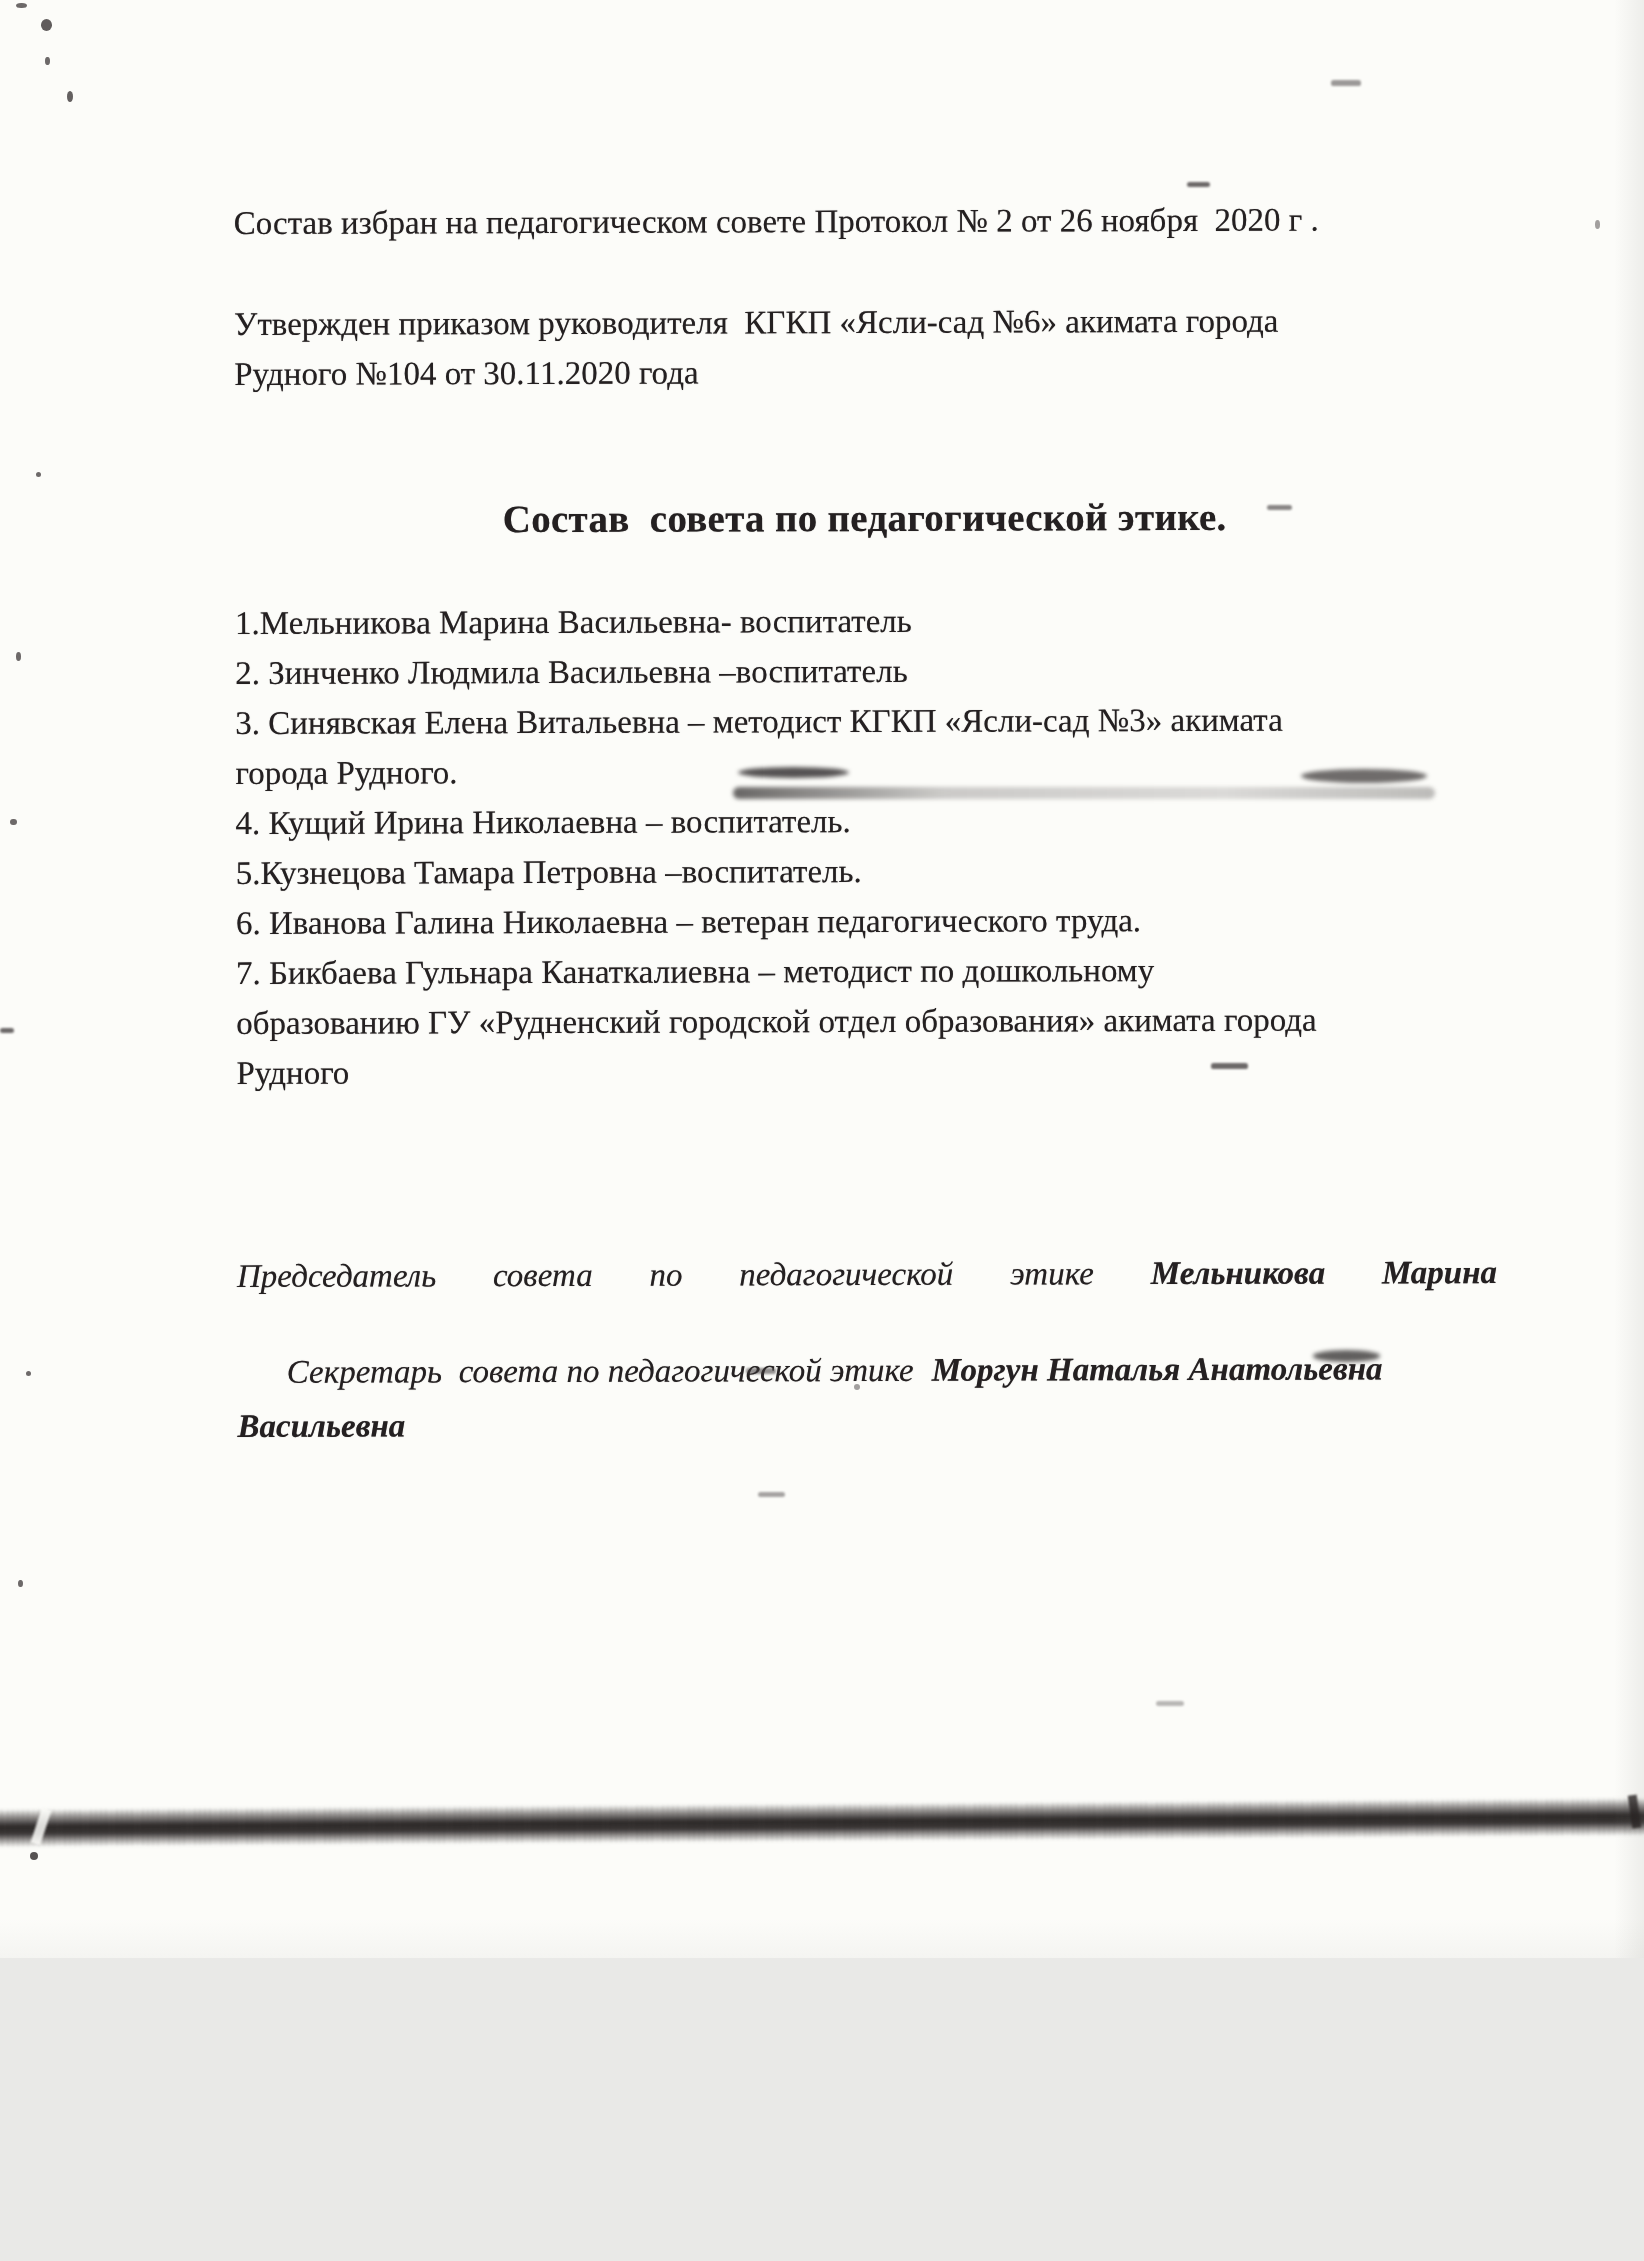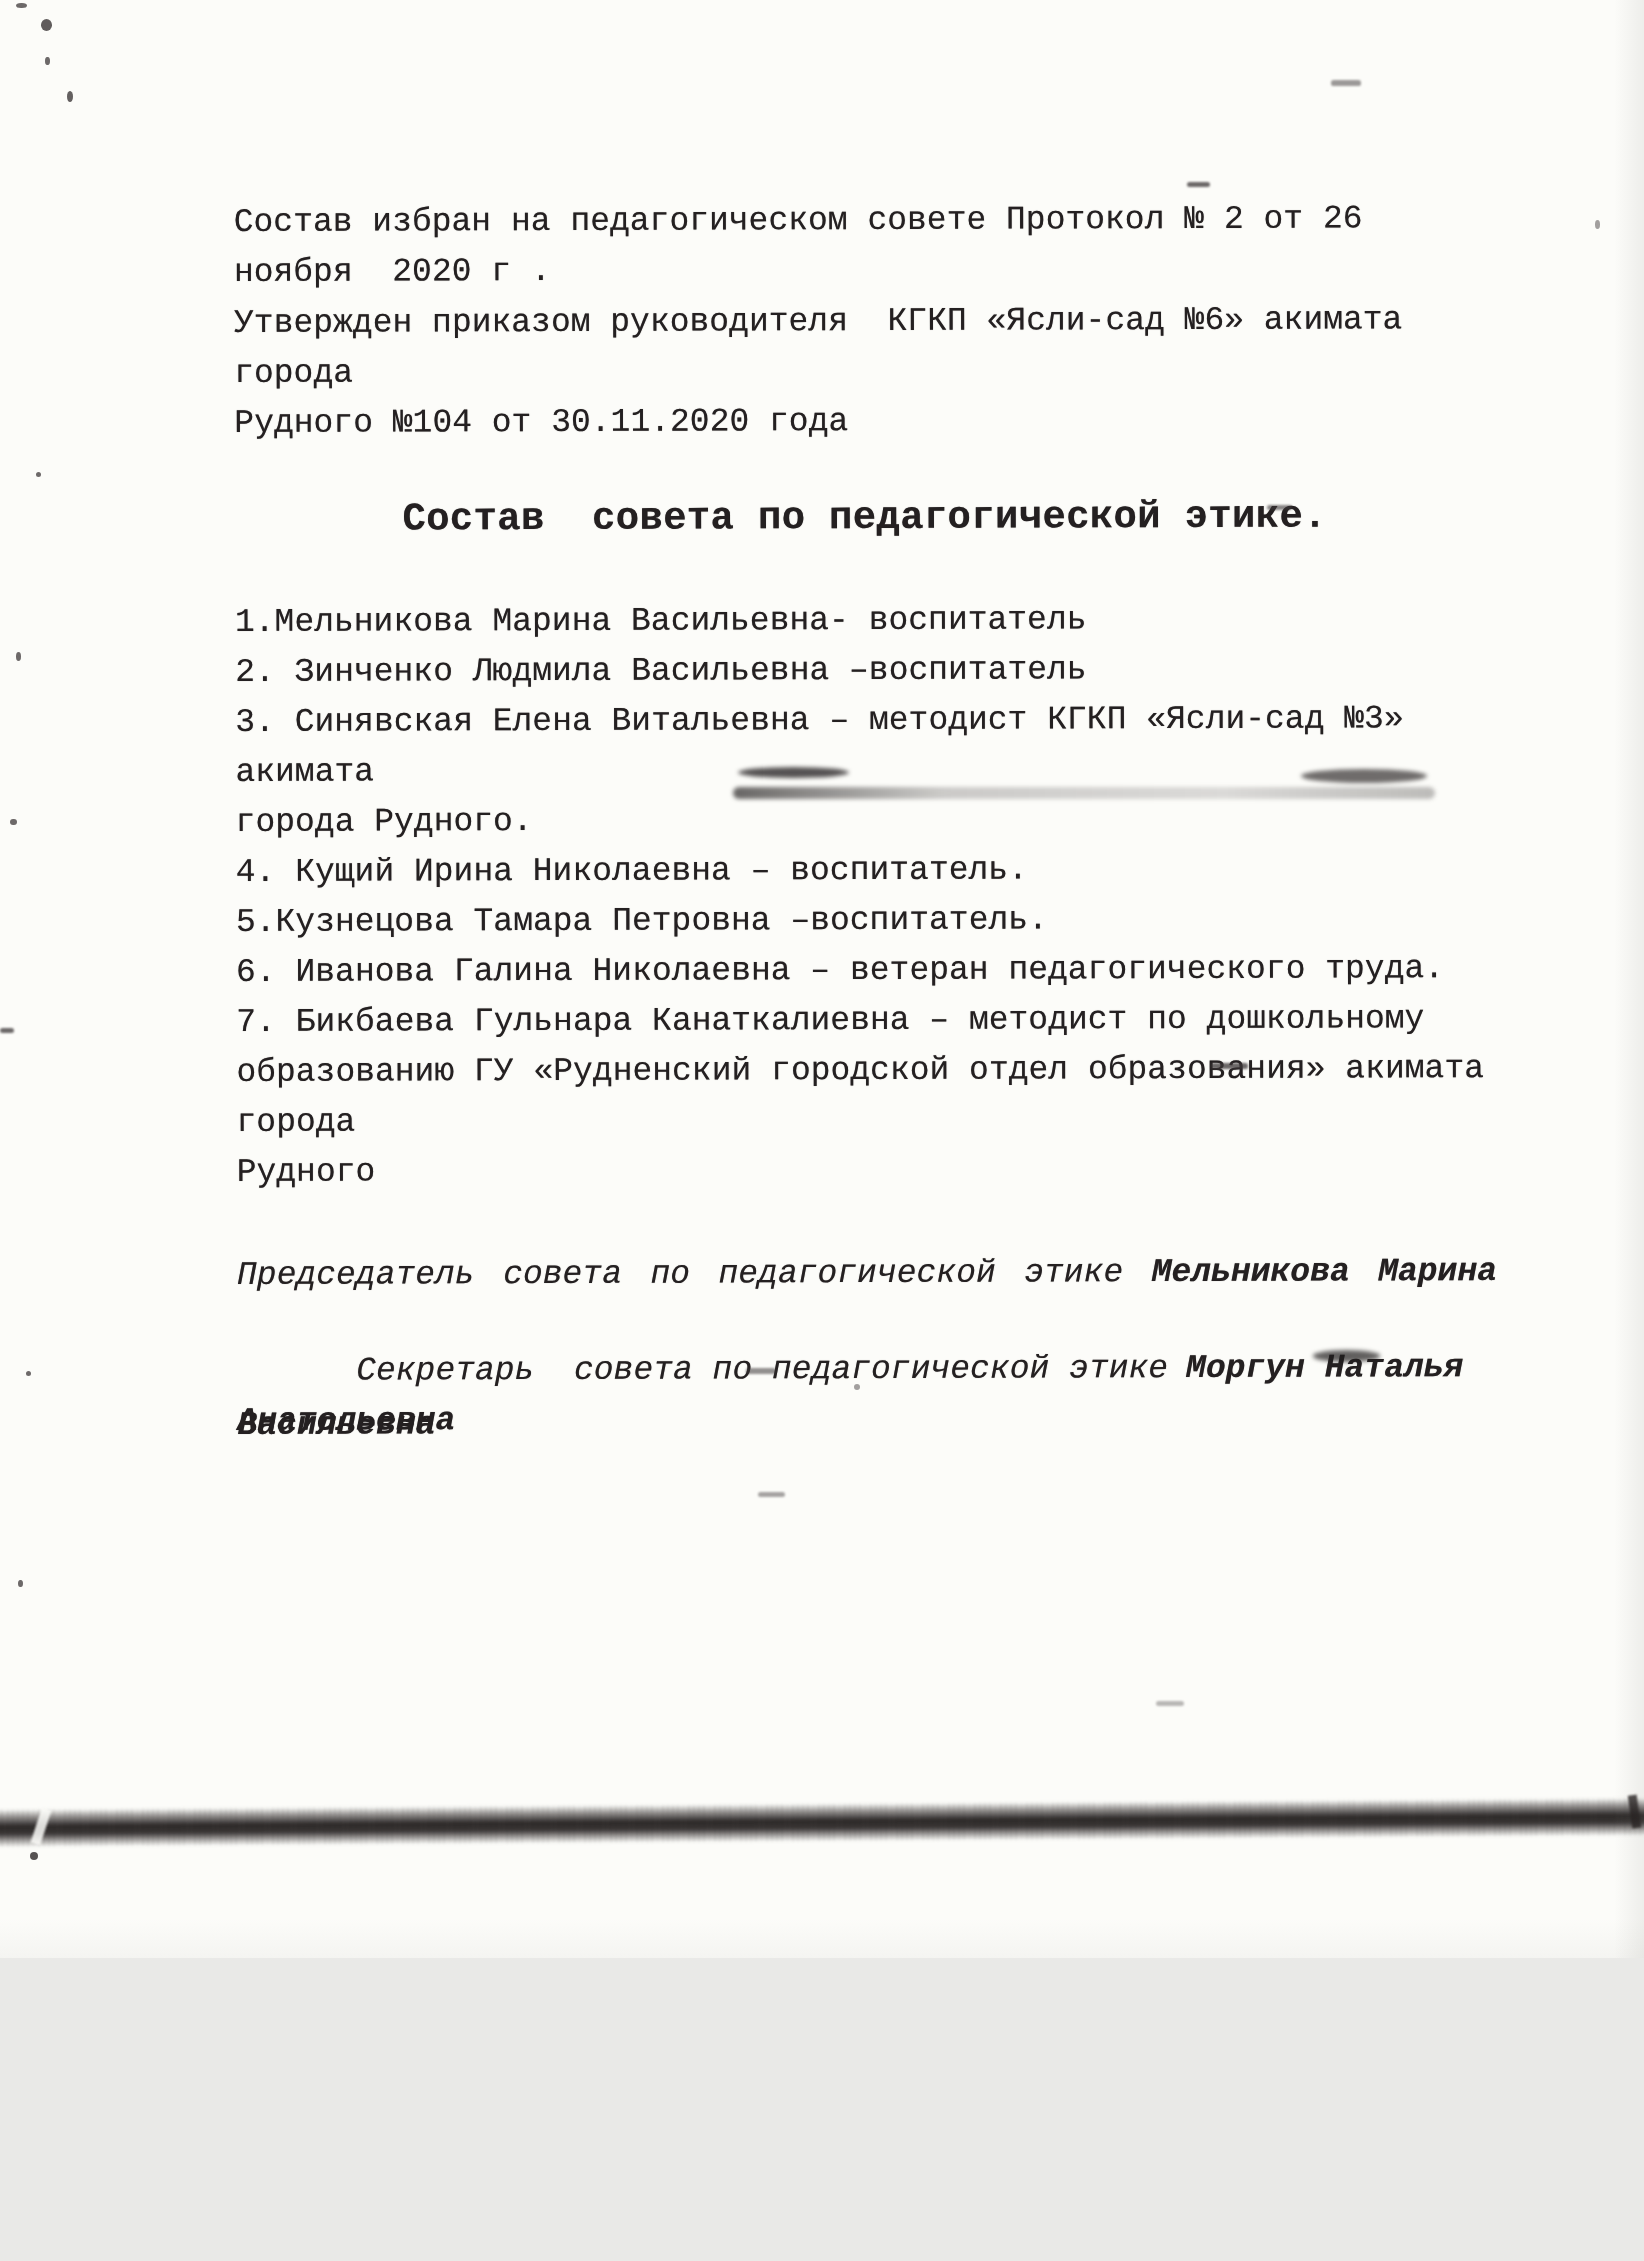--- a/index.html
+++ b/index.html
@@ -1,21 +1,21 @@
 <!DOCTYPE html>
 <html style="font-size:10.3px"><head>
 <meta charset="utf-8">
 <style>
   html,body{margin:0;padding:0;background:#e9e9e7;}
   .page{
     position:relative;
     width:1644px;height:1958px;
     background:#fcfcf9;
     overflow:hidden;
-    font-family:Liberation Mono, monospace;
+    font-family:Liberation Serif, serif;
   }
   
   .edge-right{position:absolute;top:0;right:0;width:30px;height:100%;
     background:linear-gradient(to right, rgba(0,0,0,0) 0%, rgba(110,110,106,0.10) 100%);}
   .edge-bottom{position:absolute;left:0;bottom:0;width:100%;height:39px;
     background:linear-gradient(to bottom, rgba(0,0,0,0) 0%, rgba(120,120,116,0.06) 100%);}
 
   .doc{
     position:absolute;left:233px;top:0;width:1260px;
     color:#242021;

